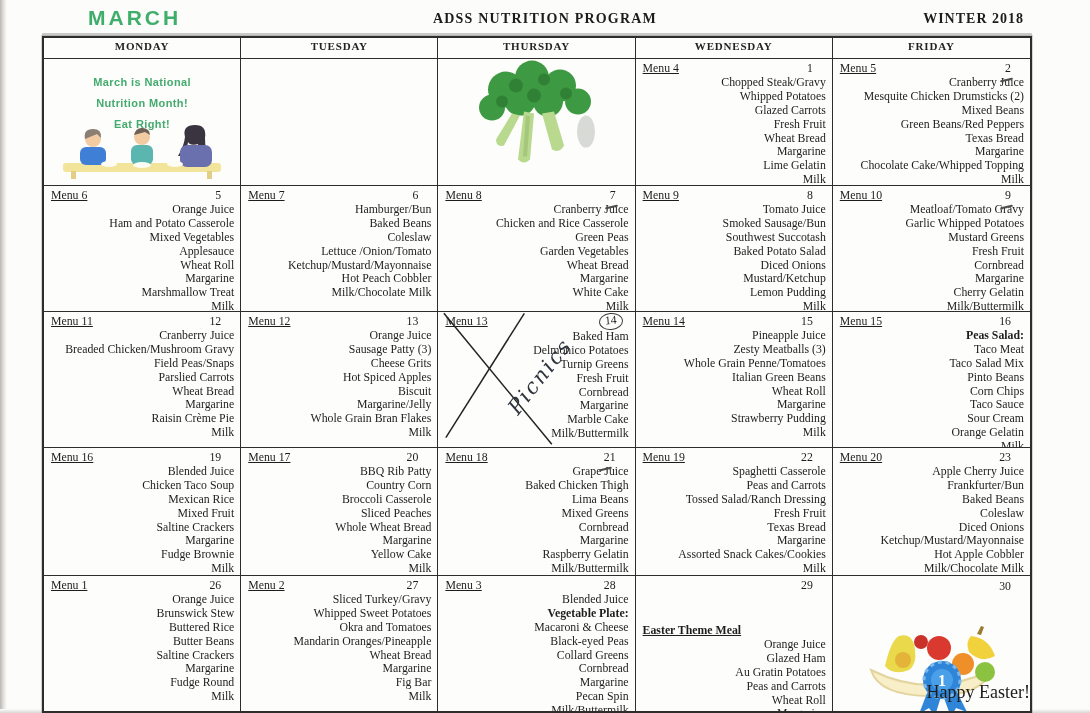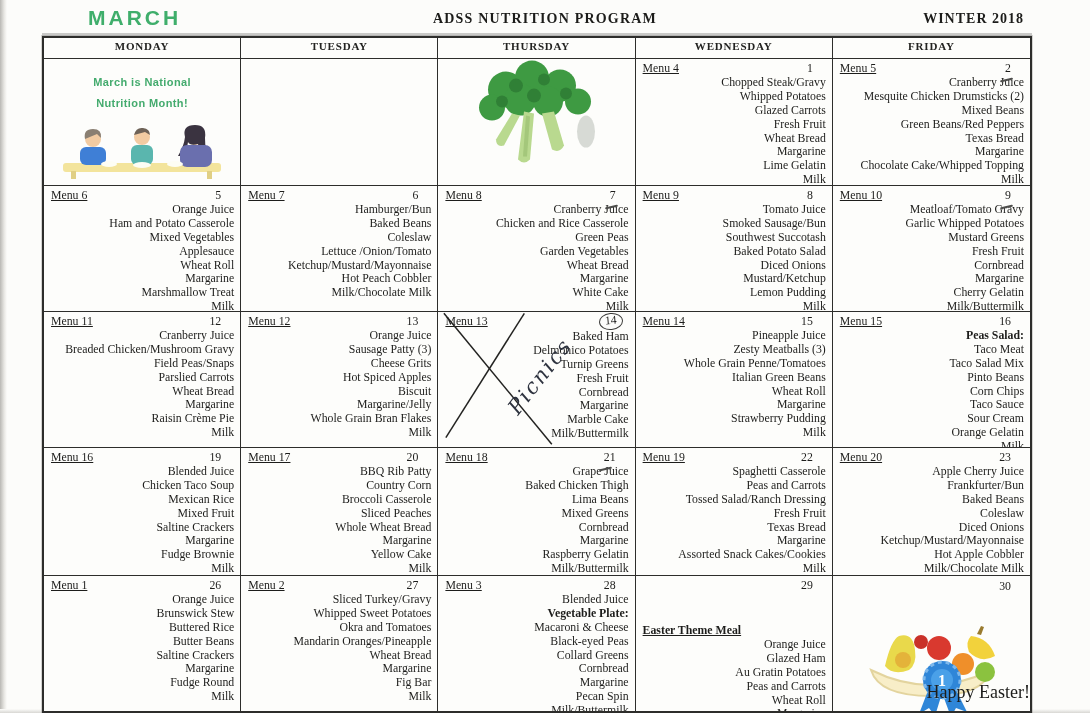--- a/index.html
+++ b/index.html
@@ -109,20 +109,21 @@
   <div class="cal">
       <div class="cell hcell">MONDAY</div>
       <div class="cell hcell">TUESDAY</div>
       <div class="cell hcell">THURSDAY</div>
       <div class="cell hcell">WEDNESDAY</div>
       <div class="cell hcell">FRIDAY</div>
       <div class="cell promo">
         <div class="promo-lines">
           <div class="promo-line">March is National</div>
           <div class="promo-line">Nutrition Month!</div>
+          <div class="promo-line">Eat Right!</div>
         </div>
         <div class="people-wrap">
 <svg width="186" height="58" viewBox="0 0 186 58">
   <rect x="14" y="42" width="158" height="9" rx="3" fill="#f3e49c"></rect>
   <rect x="22" y="50" width="5" height="8" fill="#e0cf85"></rect>
   <rect x="158" y="50" width="5" height="8" fill="#e0cf85"></rect>
   <circle cx="44" cy="18" r="8" fill="#f2cba2"></circle>
   <path d="M36 18 q-2 -10 8 -10 q9 0 8 9 l-4 -4 z" fill="#8a7f72"></path>
   <rect x="31" y="26" width="26" height="18" rx="6" fill="#3f7fd6"></rect>
   <circle cx="93" cy="16" r="8" fill="#f2cba2"></circle>

